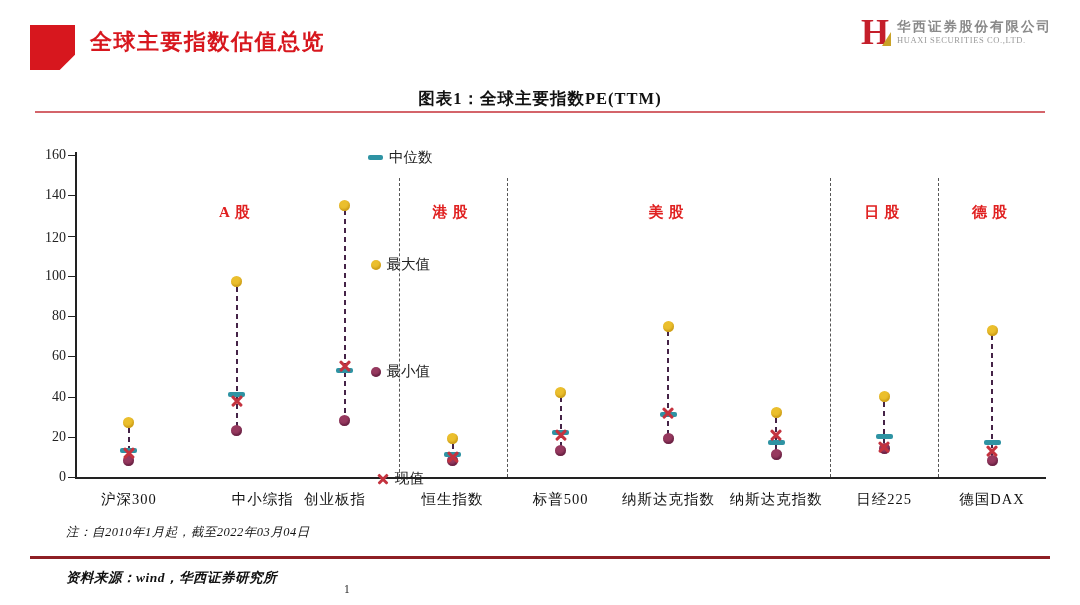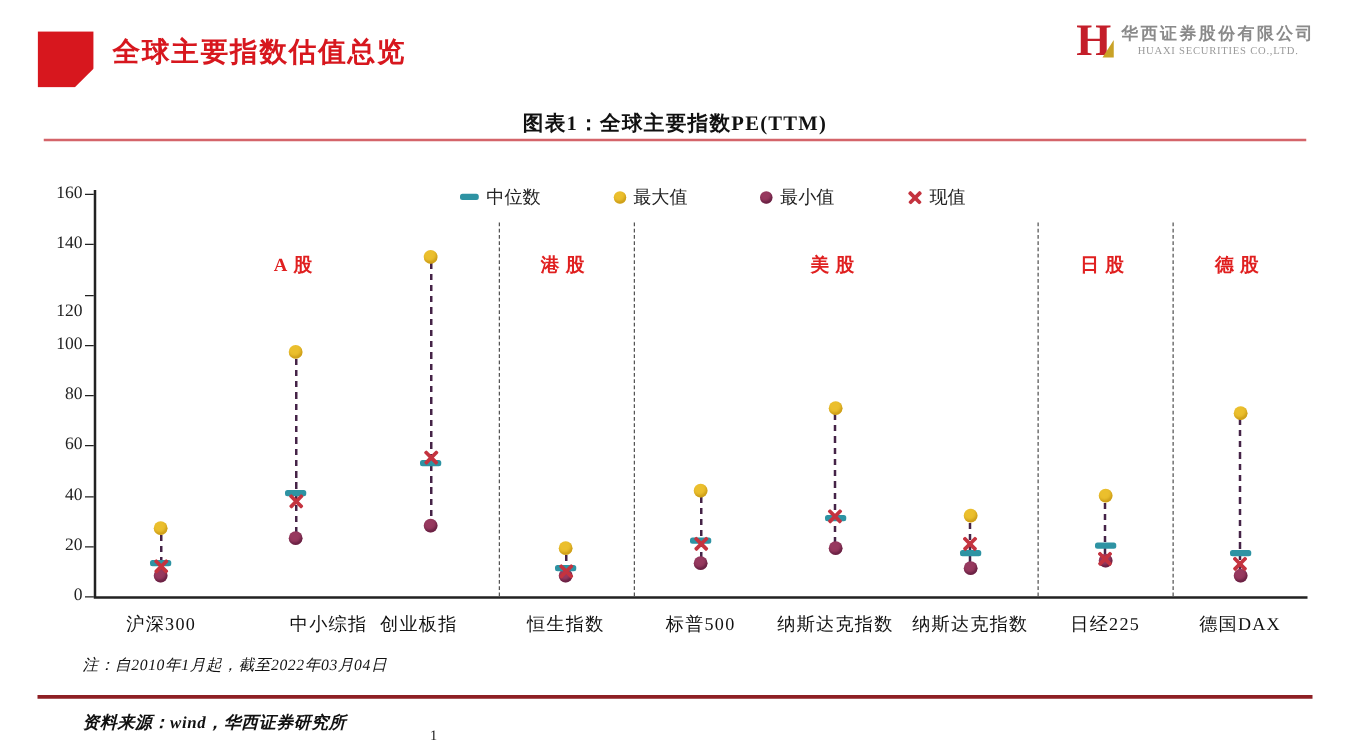--- a/index.html
+++ b/index.html
@@ -10,21 +10,21 @@
   .hdr-icon{position:absolute;left:30px;top:25px;width:45px;height:45px;background:#d7171e;
             clip-path:polygon(0 0,100% 0,100% 66%,66% 100%,0 100%);}
   .page-title{position:absolute;left:90px;top:27px;margin:0;font-size:22px;font-weight:bold;
               color:#d7171e;letter-spacing:1.5px;font-family:"Liberation Sans","DejaVu Sans",sans-serif;}
   .logo{position:absolute;right:28px;top:14px;display:flex;align-items:center;gap:8px;}
   .logo-mark{position:relative;font-family:"Liberation Serif",serif;font-weight:bold;
              font-size:36px;line-height:36px;color:#c41e2a;}
   .logo-mark::after{content:"";position:absolute;right:-2px;bottom:4px;width:0;height:0;
              border-left:9px solid transparent;border-bottom:14px solid #c9a227;}
   .logo-cn{font-size:13.5px;font-weight:bold;color:#8a8a8a;letter-spacing:2px;line-height:16px;}
-  .logo-en{font-size:8.5px;color:#9a9a9a;letter-spacing:0.6px;line-height:11px;text-align:center;}
+  .logo-en{font-size:8.5px;color:#9a9a9a;letter-spacing:0.6px;line-height:11px;}
 
   
   .figure-title{position:absolute;left:0;top:88px;width:100%;text-align:center;
                 font-size:16.5px;font-weight:bold;color:#111;letter-spacing:1px;}
   .title-rule{position:absolute;left:35px;top:111px;width:1010px;height:2px;background:#d4646a;}
 
   
   #chart{position:absolute;left:0;top:0;width:1080px;height:605px;}
   .spine-left{position:absolute;left:75px;top:152px;width:1.5px;height:326px;background:#222;}
   .spine-bottom{position:absolute;left:75px;top:477px;width:971px;height:1.5px;background:#222;}
@@ -43,21 +43,21 @@
   .mk-max{background:#ebbf2d;box-shadow:inset -1px -2px 2px rgba(170,120,0,.45);}
   .mk-min{background:#97395f;box-shadow:inset -1px -2px 2px rgba(60,10,40,.5);}
   .mk-dash{width:17px;height:5px;border-radius:2px;background:#2e93a3;}
   .mk-x{width:13px;height:13px;}
   .mk-x::before,.mk-x::after{content:"";position:absolute;left:50%;top:50%;width:14px;height:2.8px;
        background:#c4333f;border-radius:1px;}
   .mk-x::before{transform:translate(-50%,-50%) rotate(45deg);}
   .mk-x::after{transform:translate(-50%,-50%) rotate(-45deg);}
 
   
-  .legend{position:absolute;left:368px;top:148px;display:flex;gap:58px;align-items:center;}
+  .legend{position:absolute;left:368px;top:148px;display:flex;gap:88px;align-items:center;flex-direction:column;}
   .lg-item{display:flex;align-items:center;gap:6px;font-size:14.5px;color:#222;}
   .lg-item .mk{position:static;flex:0 0 auto;}
   .lg-item .mk-circle{width:10px;height:10px;}
   .lg-item .mk-dash{width:15px;height:5px;}
   .lg-item .mk-x{position:relative;width:12px;height:12px;}
   .lg-item .mk-x::before,.lg-item .mk-x::after{width:13px;height:2.6px;}
 
   
   .note-range{position:absolute;left:66px;top:524px;font-style:italic;font-size:12.5px;color:#111;letter-spacing:0.5px;}
   .bottom-rule{position:absolute;left:30px;top:556px;width:1020px;height:2.5px;background:#8e1f24;}
@@ -111,21 +111,21 @@
       <div class="ytick-label" style="top: 427.75px;">20</div>
       <div class="ytick-mark" style="top: 436.75px;"></div>
       <div class="ytick-label" style="top: 387.5px;">40</div>
       <div class="ytick-mark" style="top: 396.5px;"></div>
       <div class="ytick-label" style="top: 347.25px;">60</div>
       <div class="ytick-mark" style="top: 356.25px;"></div>
       <div class="ytick-label" style="top: 307px;">80</div>
       <div class="ytick-mark" style="top: 316px;"></div>
       <div class="ytick-label" style="top: 266.75px;">100</div>
       <div class="ytick-mark" style="top: 275.75px;"></div>
-      <div class="ytick-label" style="top: 241px; text-align: right;">120</div>
+      <div class="ytick-label" style="top: 229px; text-align: right;">120</div>
       <div class="ytick-mark" style="top: 235.5px;"></div>
       <div class="ytick-label" style="top: 186.25px;">140</div>
       <div class="ytick-mark" style="top: 195.25px;"></div>
       <div class="ytick-label" style="top: 146px; font-family: Liberation Serif, serif;">160</div>
       <div class="ytick-mark" style="top: 155px;"></div>
       <div class="cat-label" style="left: 128.944px;">沪深300</div>
       <div class="cat-label" style="left: 236.833px; padding-left: 26px;">中小综指</div>
       <div class="cat-label" style="left: 335px;">创业板指</div>
       <div class="cat-label" style="left: 452.611px;">恒生指数</div>
       <div class="cat-label" style="left: 560.5px;">标普500</div>

